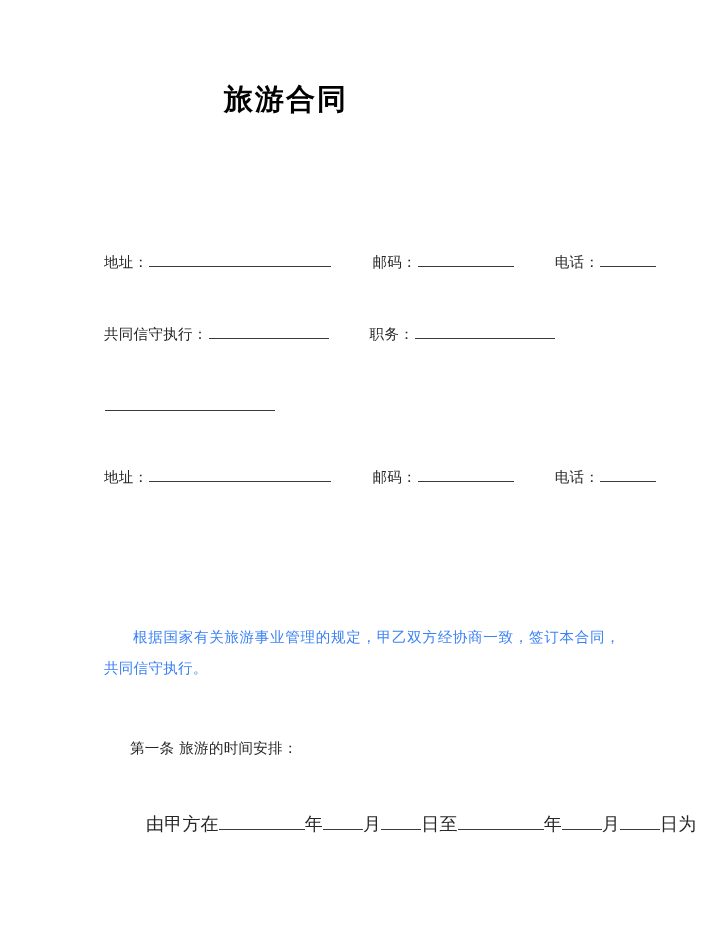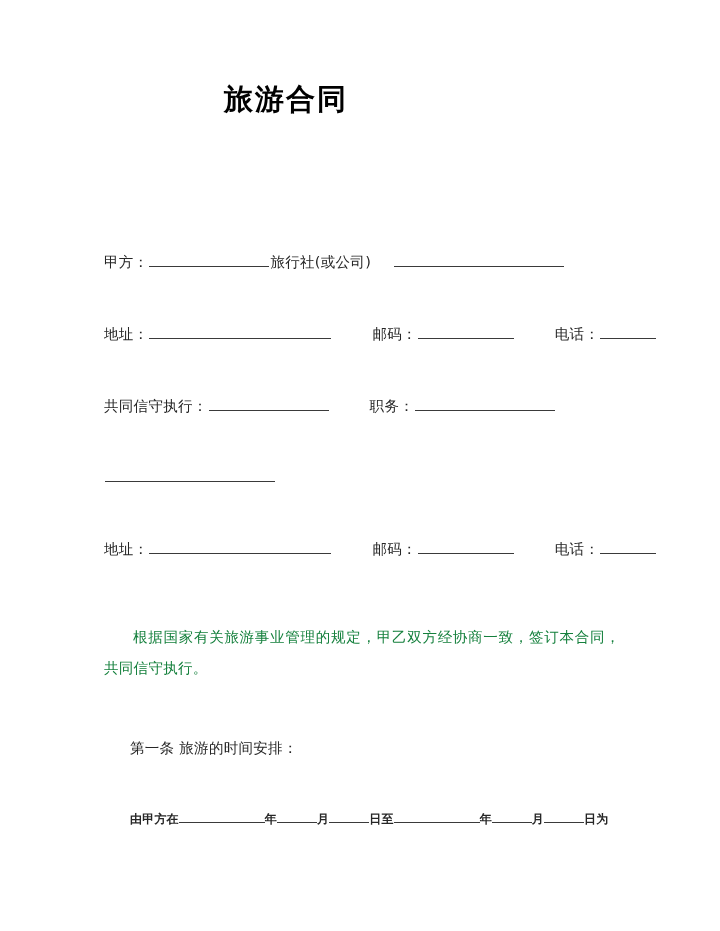--- a/index.html
+++ b/index.html
@@ -73,48 +73,47 @@
   .gap-sm { display: inline-block; width: 22px; }
   .gap-md { display: inline-block; width: 40px; }
 
   .para {
     position: absolute;
     top: 622px;
     left: 104px;
     width: 516px;
     font-size: 14.5px;
     line-height: 2.15;
-    color: #15803d;
+    color: #3b82f6;
     text-indent: 29px;
     text-align: justify;
     letter-spacing: 0.3px;
   }
 
   .clause-head {
     position: absolute;
     top: 738px;
     left: 130px;
     font-size: 14.5px;
     line-height: 1.5;
     color: #262626;
     white-space: nowrap;
     letter-spacing: 0.3px;
   }
 
   .clause-line {
     position: absolute;
     top: 810px;
-    left: 130px;
+    left: 146px;
     width: 500px;
-    font-size: 12px;
+    font-size: 18px;
     line-height: 1.5;
     color: #262626;
     white-space: nowrap;
     letter-spacing: 0.2px;
-    font-weight: bold;
   }
 
   
   .fill {
     display: inline-block;
     border-bottom: 1.4px solid #3a3a3a;
     height: 0.95em;
     vertical-align: baseline;
   }
   .fill.d-year  { width: 86px; }
@@ -124,23 +123,20 @@
 </style>
 </head>
 <body>
 
 <div class="page">
 
   <div class="doc-title">旅游合同</div>
 
   <div class="body-block">
 
-    <div class="line row">
-      <span class="label">甲方：</span><span class="rule w-xl"></span><span class="label">旅行社(或公司)</span><span class="gap-sm"></span><span class="rule w-3xl"></span>
-    </div>
 
     <div class="line row">
       <span class="label">地址：</span><span class="rule w-4xl"></span><span class="gap-md"></span><span class="label">邮码：</span><span class="rule w-lg"></span><span class="gap-md"></span><span class="label">电话：</span><span class="rule w-sm"></span>
     </div>
 
     <div class="line row">
       <span class="label">共同信守执行：</span><span class="rule w-xl"></span><span class="gap-md"></span><span class="label">职务：</span><span class="rule w-2xl"></span>
     </div>
 
     <div class="line row">

